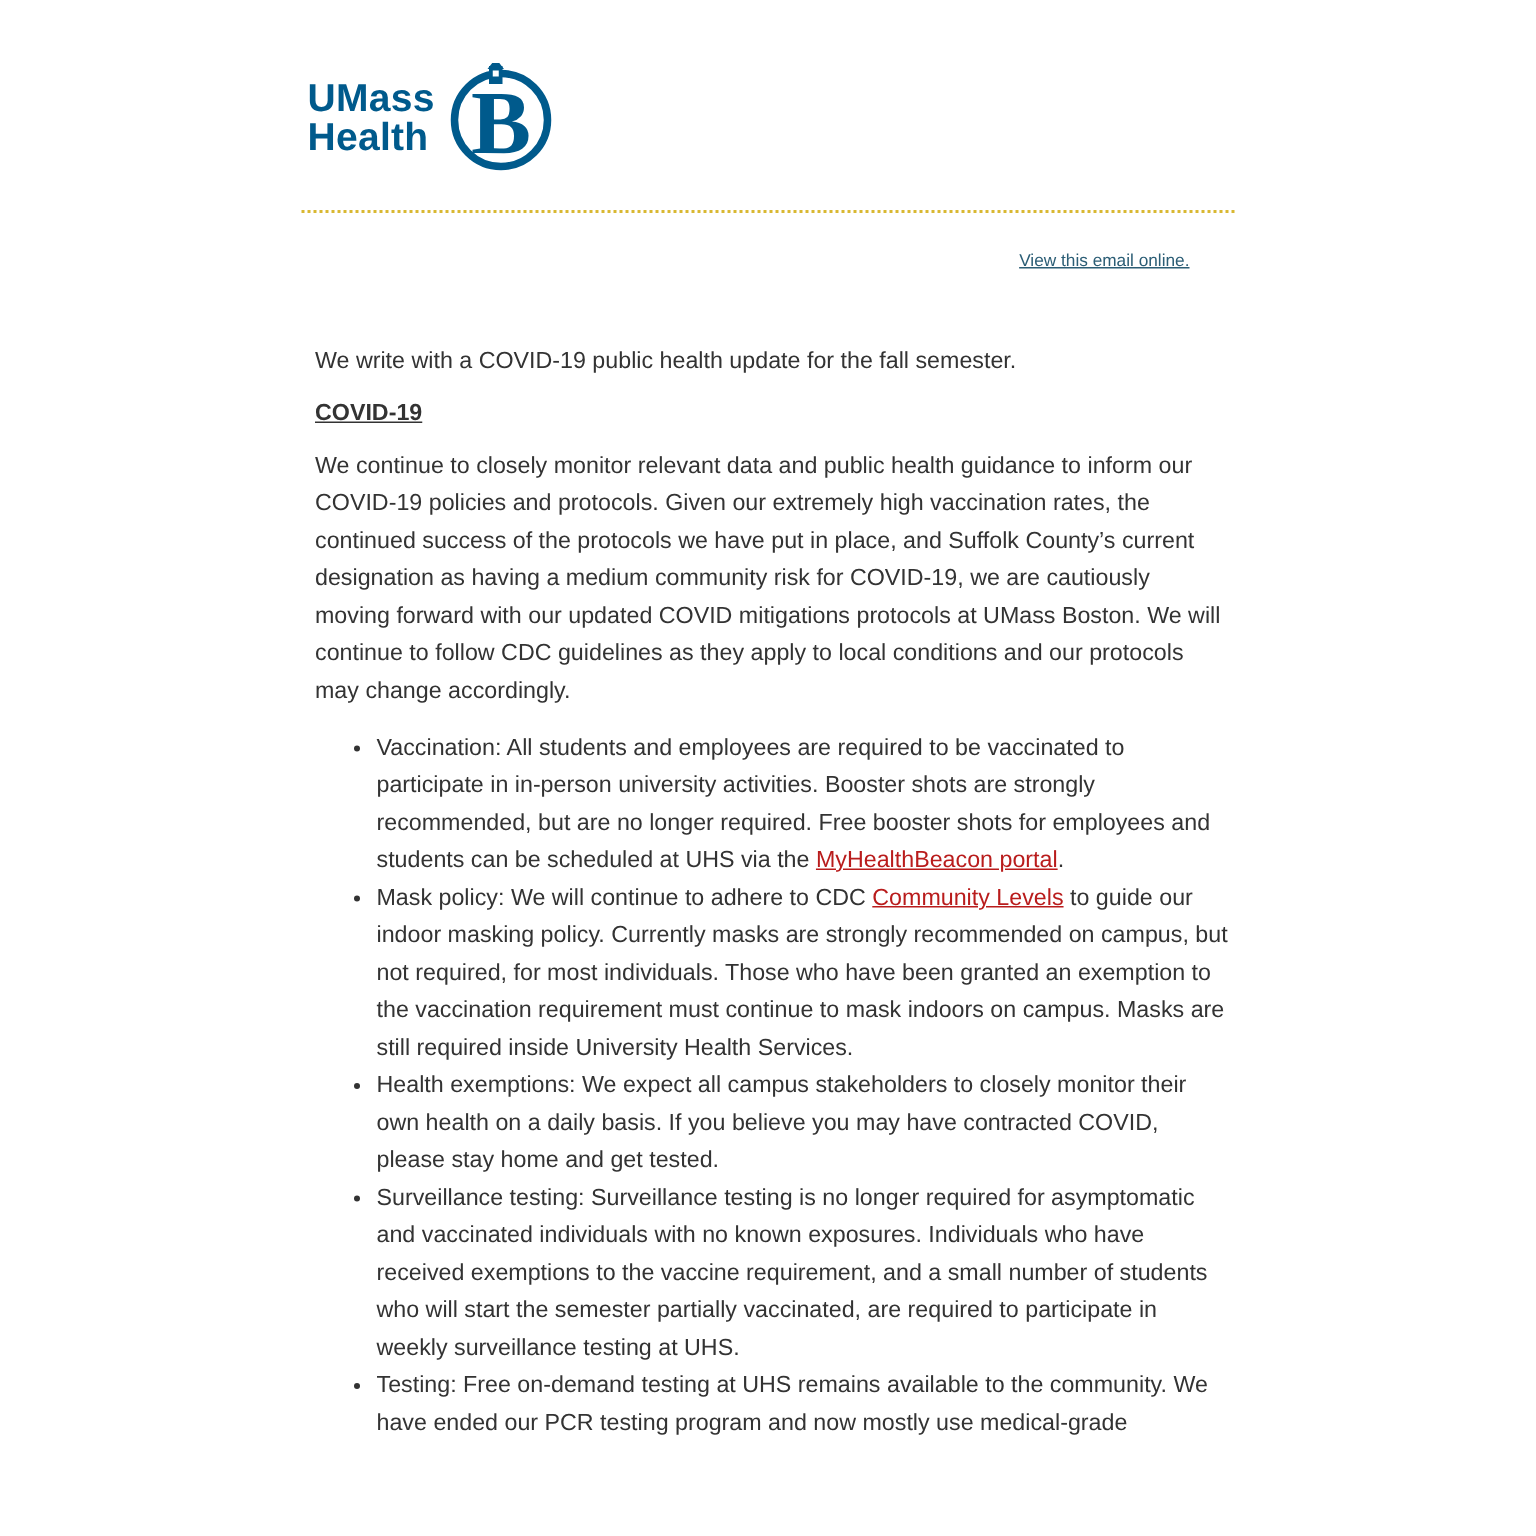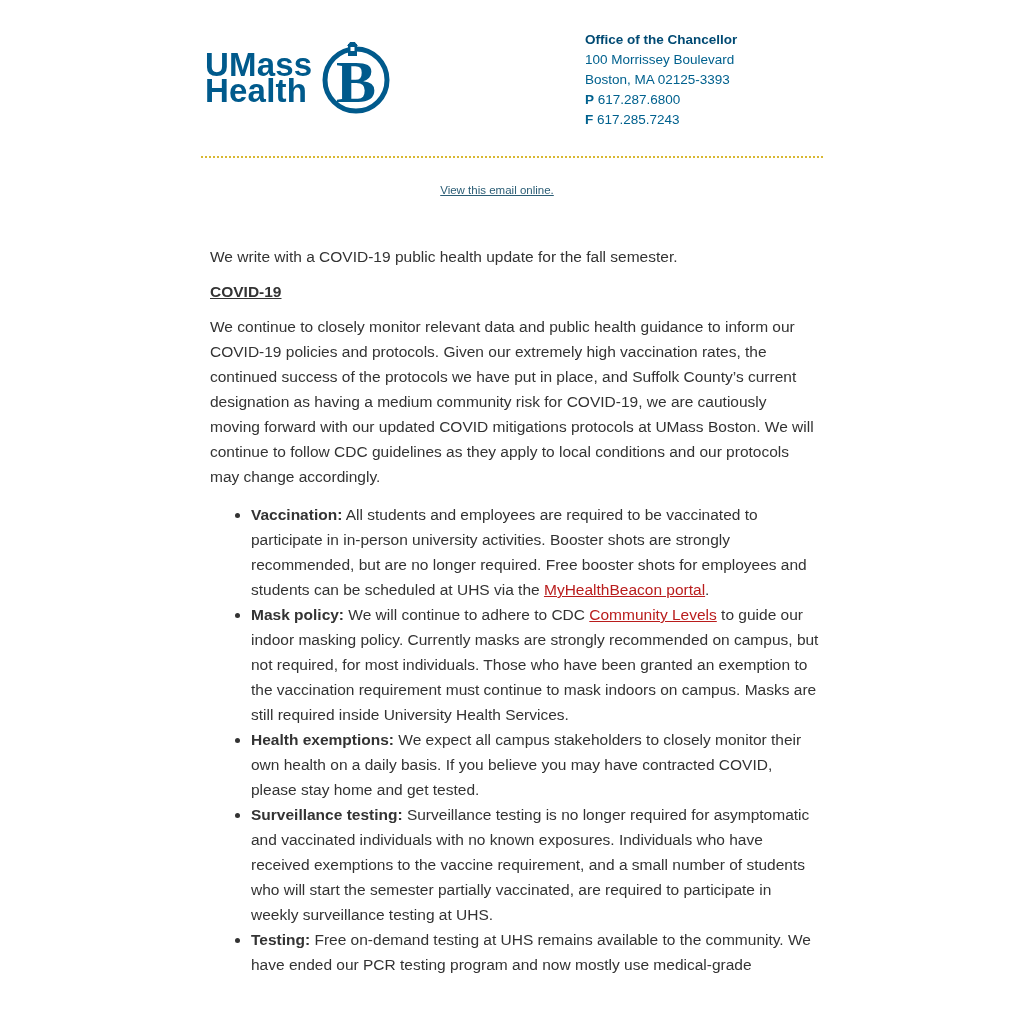--- a/index.html
+++ b/index.html
@@ -23,21 +23,21 @@
     padding: 0 2px 0 4px;
   }
   .logo-block {
     display: flex;
     align-items: center;
     margin-top: 14px;
   }
   .logo-text {
     color: #005a8c;
     font-weight: bold;
-    font-size: 33px;
+    font-size: 26px;
     line-height: 26px;
     letter-spacing: 0.2px;
     margin-right: 6px;
   }
   .logo-mark { display: block; }
   .contact {
     width: 236px;
     color: #00618e;
     font-size: 13.5px;
     line-height: 20px;
@@ -49,21 +49,21 @@
   }
   .contact .pf-label { font-weight: bold; }
   
   .divider {
     border: none;
     border-top: 2px dotted #d9b832;
     margin: 26px 0 0 0;
   }
   
   .view-online-row {
-    text-align: center;
+    text-align: right;
     padding-right: 30px;
     margin-top: 22px;
   }
   .view-online-row a {
     color: #2b5d75;
     font-size: 11.5px;
     text-decoration: underline;
     cursor: pointer;
   }
   
@@ -78,21 +78,21 @@
   .section-heading {
     font-weight: bold;
     text-decoration: underline;
     margin-bottom: 10px;
   }
   ul.policy-list {
     margin: 13px 0 0 0;
     padding-left: 41px;
   }
   ul.policy-list li { margin-bottom: 0; }
-  .b-label { font-weight: bold; }
+  .b-label { font-weight: normal; }
   a.inline-link {
     color: #b91c1c;
     text-decoration: underline;
     cursor: pointer;
   }
 </style>
 </head>
 <body>
 
 <div class="email-wrap">
@@ -107,27 +107,20 @@
         <svg class="logo-mark" width="76" height="72" viewBox="0 0 76 72">
           <circle cx="38" cy="38" r="31" fill="none" stroke="#005a8c" stroke-width="5"></circle>
           <text x="38" y="60" font-family="Liberation Serif, serif" font-weight="bold" font-size="60" fill="#005a8c" text-anchor="middle">B</text>
           <rect x="30" y="2" width="9" height="12" fill="#005a8c"></rect>
           <polygon points="34.5,-3 29,4 40,4" fill="#005a8c"></polygon>
           <rect x="32.5" y="5" width="4" height="4" fill="#ffffff"></rect>
         </svg>
       </span>
     </div>
 
-    <div class="contact">
-      <div class="office">Office of the Chancellor</div>
-      <div>100 Morrissey Boulevard</div>
-      <div>Boston, MA 02125-3393</div>
-      <div><span class="pf-label">P</span><span> 617.287.6800</span></div>
-      <div><span class="pf-label">F</span><span> 617.285.7243</span></div>
-    </div>
   </div>
 
   <hr class="divider">
 
   <div class="view-online-row">
     <a>View this email online.</a>
   </div>
 
   <div class="letter">
     <p>We write with a COVID-19 public health update for the fall semester.</p>

